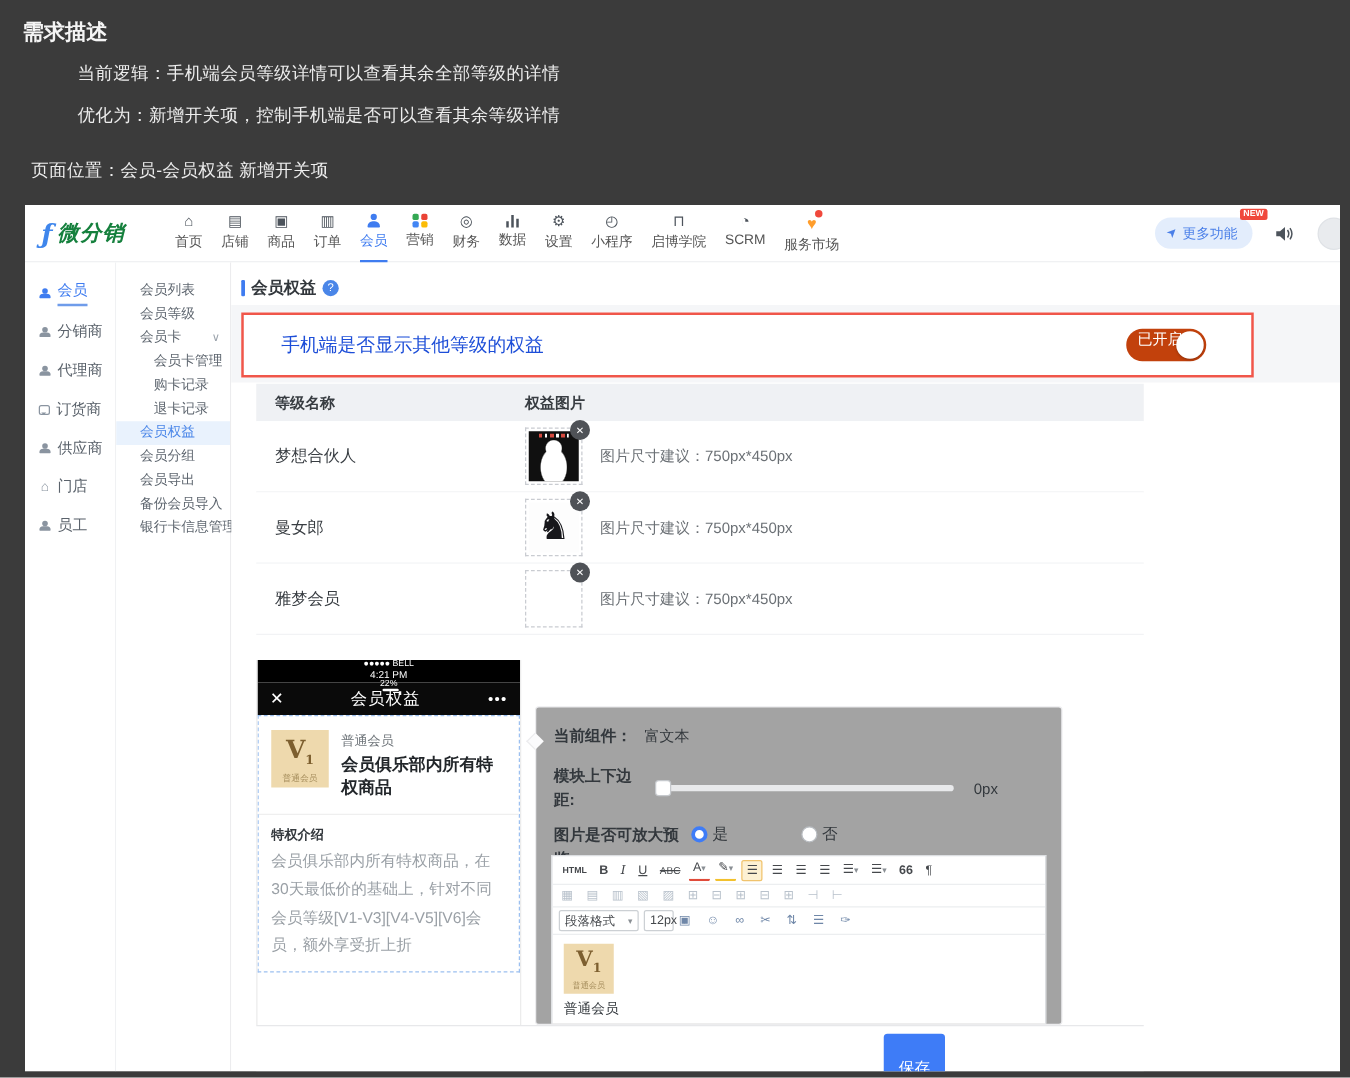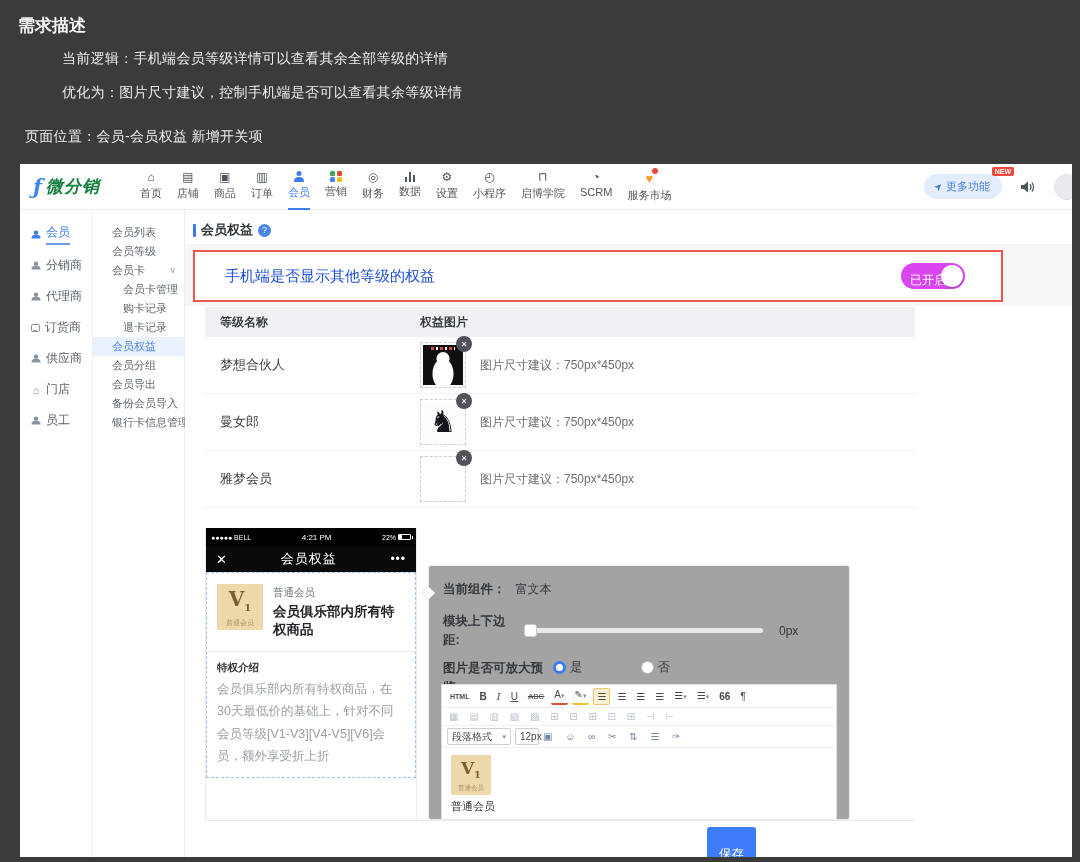--- a/index.html
+++ b/index.html
@@ -67,21 +67,21 @@
   
   .main { position:absolute; left:165px; top:46px; right:0; bottom:0; background:#fff; }
   .grayband { position:absolute; left:0; right:0; top:34px; height:62px; background:#f5f6f8; }
   .ptitle { position:absolute; left:8px; top:11px; display:flex; align-items:center; gap:5px; }
   .ptitle .bar { width:3px; height:13px; background:#3f7cf0; border-radius:1px; }
   .ptitle .txt { font-size:13px; font-weight:bold; color:#32373c; }
   .help-ic { width:13px; height:13px; border-radius:50%; background:#4a86e8; color:#fff; font-size:9px; display:flex; align-items:center; justify-content:center; }
 
   .redbox { position:absolute; left:8px; top:40px; width:810px; height:52px; background:#fff; border:2px solid #f0564a; display:flex; align-items:center; }
   .redbox .lbl { font-size:15px; color:#1d4ed8; margin-left:30px; }
-  .toggle { position:absolute; right:36px; top:50%; transform:translateY(-50%); width:64px; height:26px; background:#d946ef; border-radius:13px; cursor:pointer; display:flex; align-items:flex-end; }
+  .toggle { position:absolute; right:36px; top:50%; transform:translateY(-50%); width:64px; height:26px; background:#c2410c; border-radius:13px; cursor:pointer; display:flex; align-items:flex-start; }
   .toggle .tlabel { color:#fff; font-size:12px; margin-left:9px; }
   .toggle .knob { position:absolute; right:2px; top:2px; width:22px; height:22px; border-radius:50%; background:#fff; box-shadow:0 1px 2px rgba(0,0,0,.25); }
 
   
   .tbl { position:absolute; left:20px; top:97px; width:710px; background:#fff; font-size:12px; }
   .thead { display:flex; background:#eff1f4; height:30px; align-items:center; font-weight:bold; color:#383d42; }
   .col1 { width:215px; padding-left:15px; flex:none; }
   .col2 { flex:1; }
   .trow { display:flex; align-items:center; height:57px; border-bottom:1px solid #f2f3f5; background:#fff; }
   .trow .name { font-size:13px; color:#383d42; }
@@ -90,21 +90,21 @@
   .thumb { width:100%; height:100%; position:relative; overflow:hidden; }
   .thumb.t1 { background:radial-gradient(circle at 50% 34%, #fff 0 6px, rgba(255,255,255,0) 7px), radial-gradient(ellipse at 50% 72%, #fff 0 10px, rgba(255,255,255,0) 11px), #101010; }
   .thumb.t1::before { content:""; position:absolute; top:2px; left:8px; right:8px; height:3px; background:repeating-linear-gradient(90deg,#d64a3f 0 3px, #101010 3px 5px, #fff 5px 7px, #101010 7px 9px); }
   .thumb.t2 { background:#fdfdfd; display:flex; align-items:center; justify-content:center; color:#16161a; font-size:30px; line-height:1; }
   .thumb.t3 { background:linear-gradient(180deg,#8fc3e0 0%,#79b4d8 24%,#22282f 40%,#2e353f 60%,#a8induced 0), linear-gradient(180deg,#8fc3e0 0%,#79b4d8 24%,#22282f 40%,#31384a 58%,#a78b6f 78%,#8f7a5f 100%); }
   .xbadge { position:absolute; top:-7px; right:-7px; width:16px; height:16px; border-radius:50%; background:#4f5257; color:#fff; font-size:8px; display:flex; align-items:center; justify-content:center; cursor:pointer; }
   .hint { color:#6b7075; font-size:12px; }
 
   
   .phone { position:absolute; left:20px; top:318px; width:212px; height:292px; background:#fff; border-left:1px solid #ececec; border-right:1px solid #ececec; overflow:hidden; }
-  .pstatus { height:18px; background:#000; color:#fff; display:flex; align-items:center; font-size:7px; padding:0 5px; }
+  .pstatus { height:18px; background:#000; color:#fff; display:flex; align-items:center; font-size:7px; padding:0 5px;flex-direction:column; }
   .pstatus .mid { flex:1; text-align:center; font-size:8px; }
   .batt { display:inline-block; width:13px; height:6px; border:1px solid #fff; border-radius:1px; position:relative; margin-left:2px; background:linear-gradient(90deg,#fff 0 30%, transparent 30%); }
   .batt::after { content:""; position:absolute; right:-3px; top:1px; width:1.5px; height:2.5px; background:#fff; }
   .pnav { height:26px; background:#0a0a0a; color:#fff; display:flex; align-items:center; padding:0 10px; }
   .pnav .x { font-size:13px; }
   .pnav .t { flex:1; text-align:center; font-size:13px; letter-spacing:1px; }
   .pnav .m { font-size:12px; letter-spacing:1px; }
   .sel-comp { border:1px dashed #9cc0f0; margin:0; cursor:pointer; }
   .pcard { display:flex; padding:11px 10px 10px; gap:10px; }
   .vbadge { width:46px; height:46px; flex:none; background:#eed9ad; position:relative; text-align:center; }
@@ -159,21 +159,21 @@
 
   
   .footerbar { position:absolute; left:20px; top:610px; width:710px; height:37px; background:#fff; border-top:1px solid #e7e8ea; }
   .savebtn { position:absolute; left:502px; top:6px; background:#3e7cf7; color:#fff; font-size:12.5px; border:none; border-radius:3px; padding:19px 12px; cursor:pointer; }
 </style>
 </head>
 <body>
 
 <div class="doc-title">需求描述</div>
 <div class="doc-line doc-line1">当前逻辑：手机端会员等级详情可以查看其余全部等级的详情</div>
-<div class="doc-line doc-line2">优化为：图片尺寸建议，控制手机端是否可以查看其余等级详情</div>
+<div class="doc-line doc-line2">优化为：新增开关项，控制手机端是否可以查看其余等级详情</div>
 <div class="doc-line doc-line3">页面位置：会员-会员权益  新增开关项</div>
 
 <div class="shot">
 
   <div class="topbar">
     <div class="logo">
       <span class="logo-f">ƒ</span>
       <span class="logo-text">微分销</span>
     </div>
     <div class="nav">

